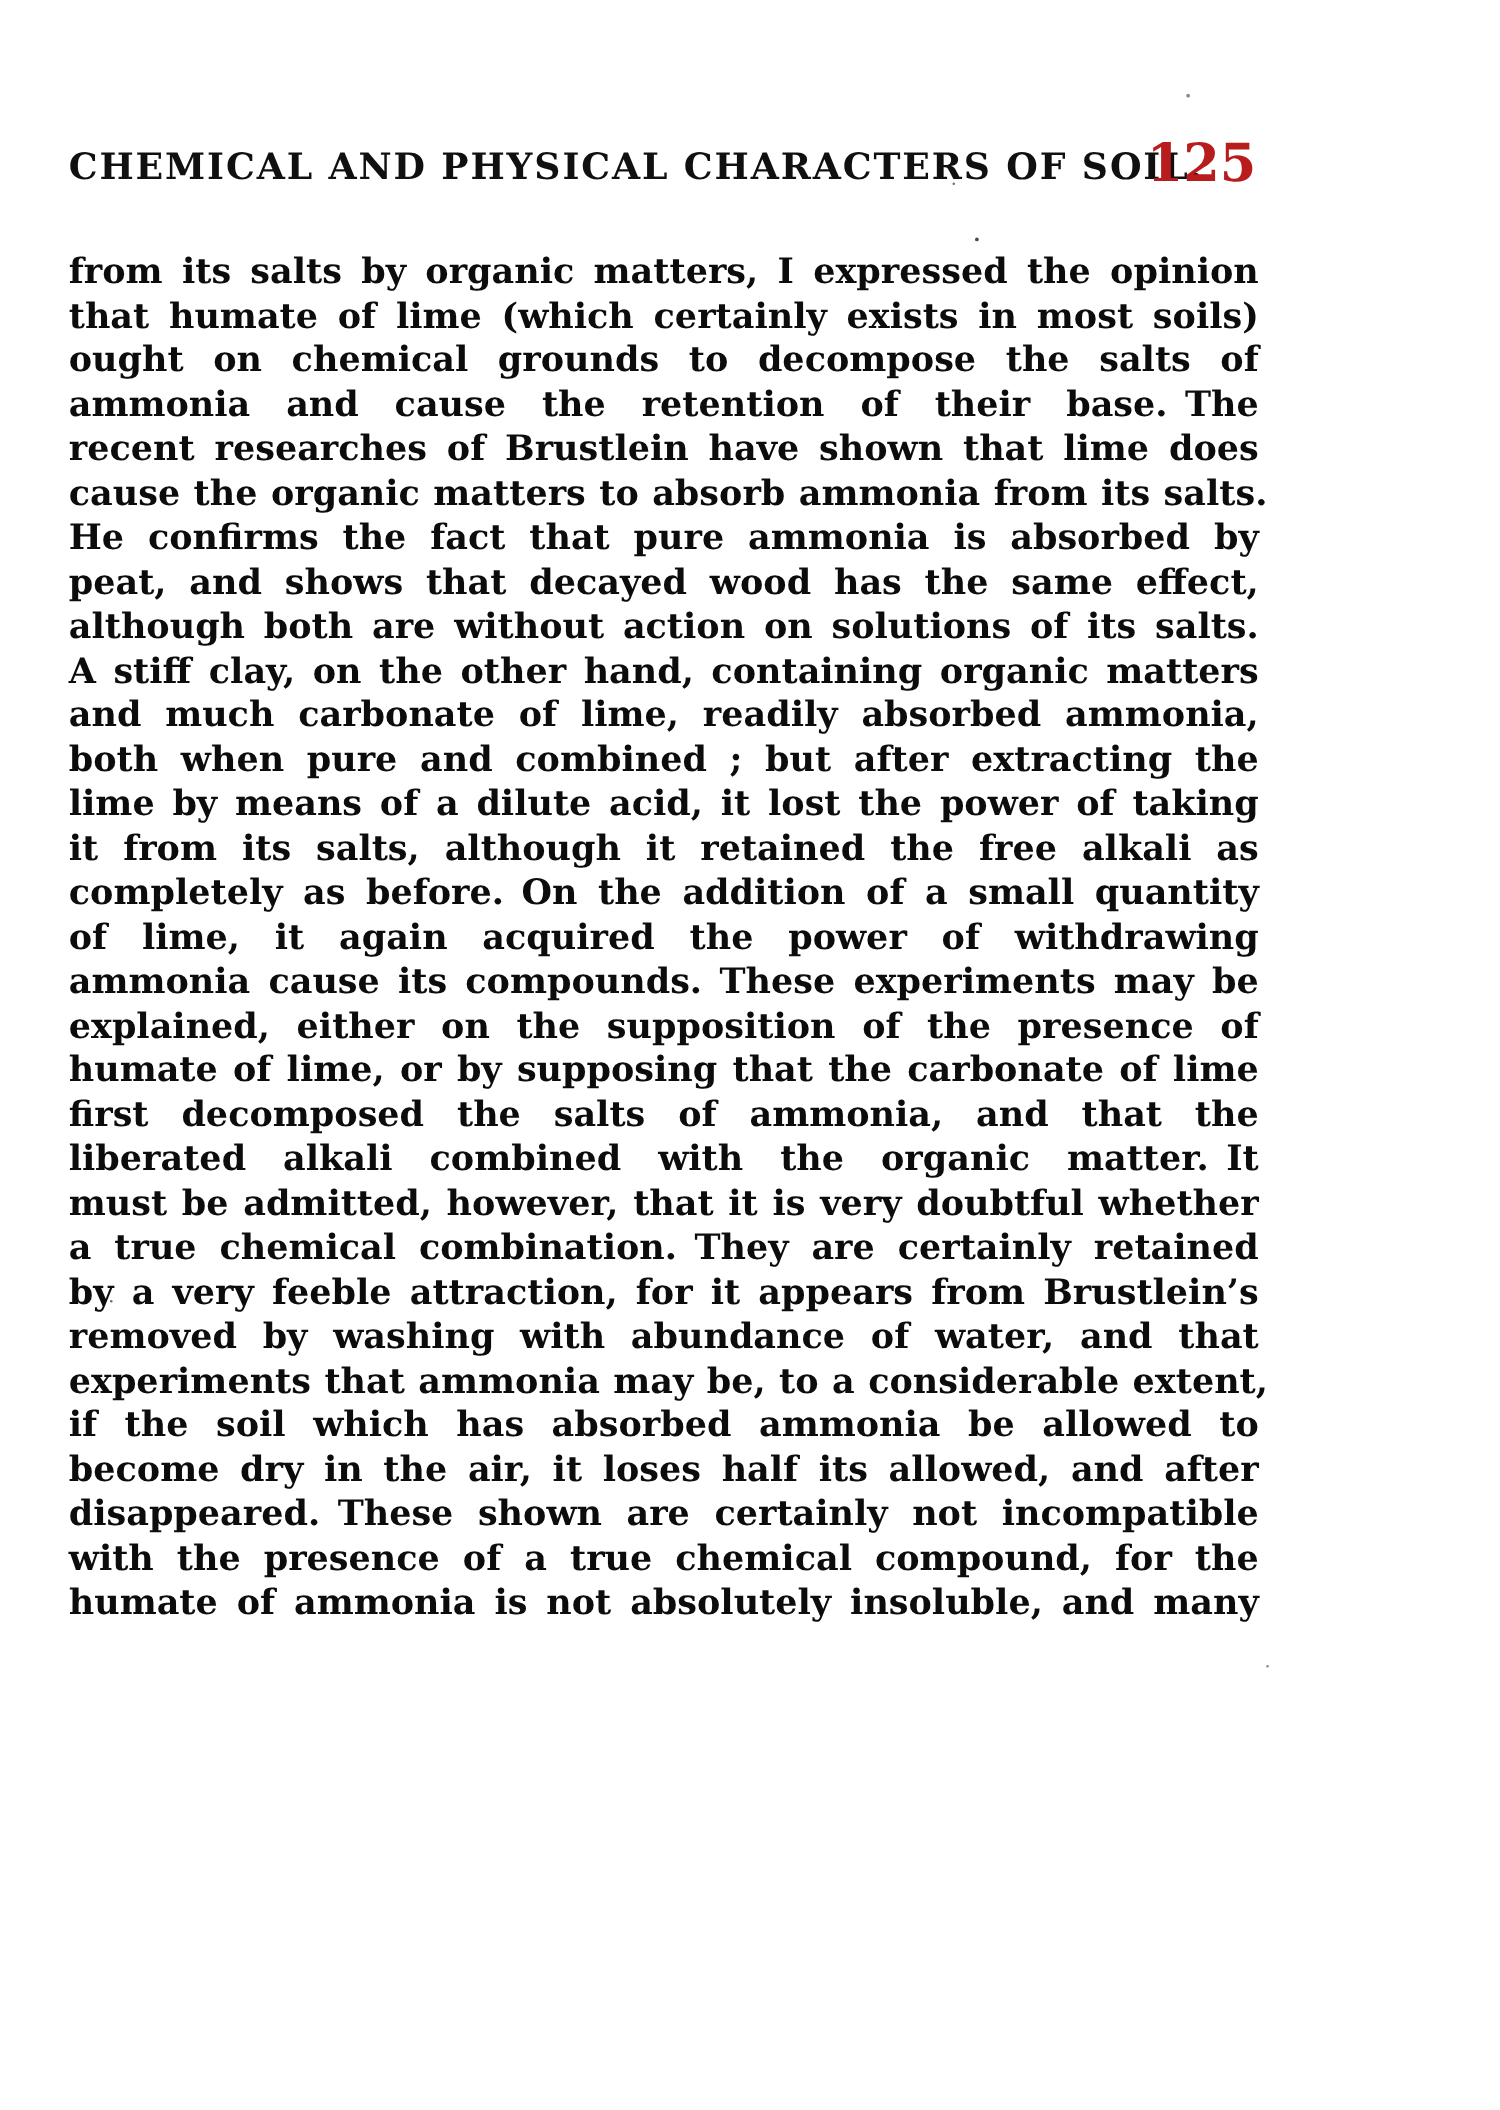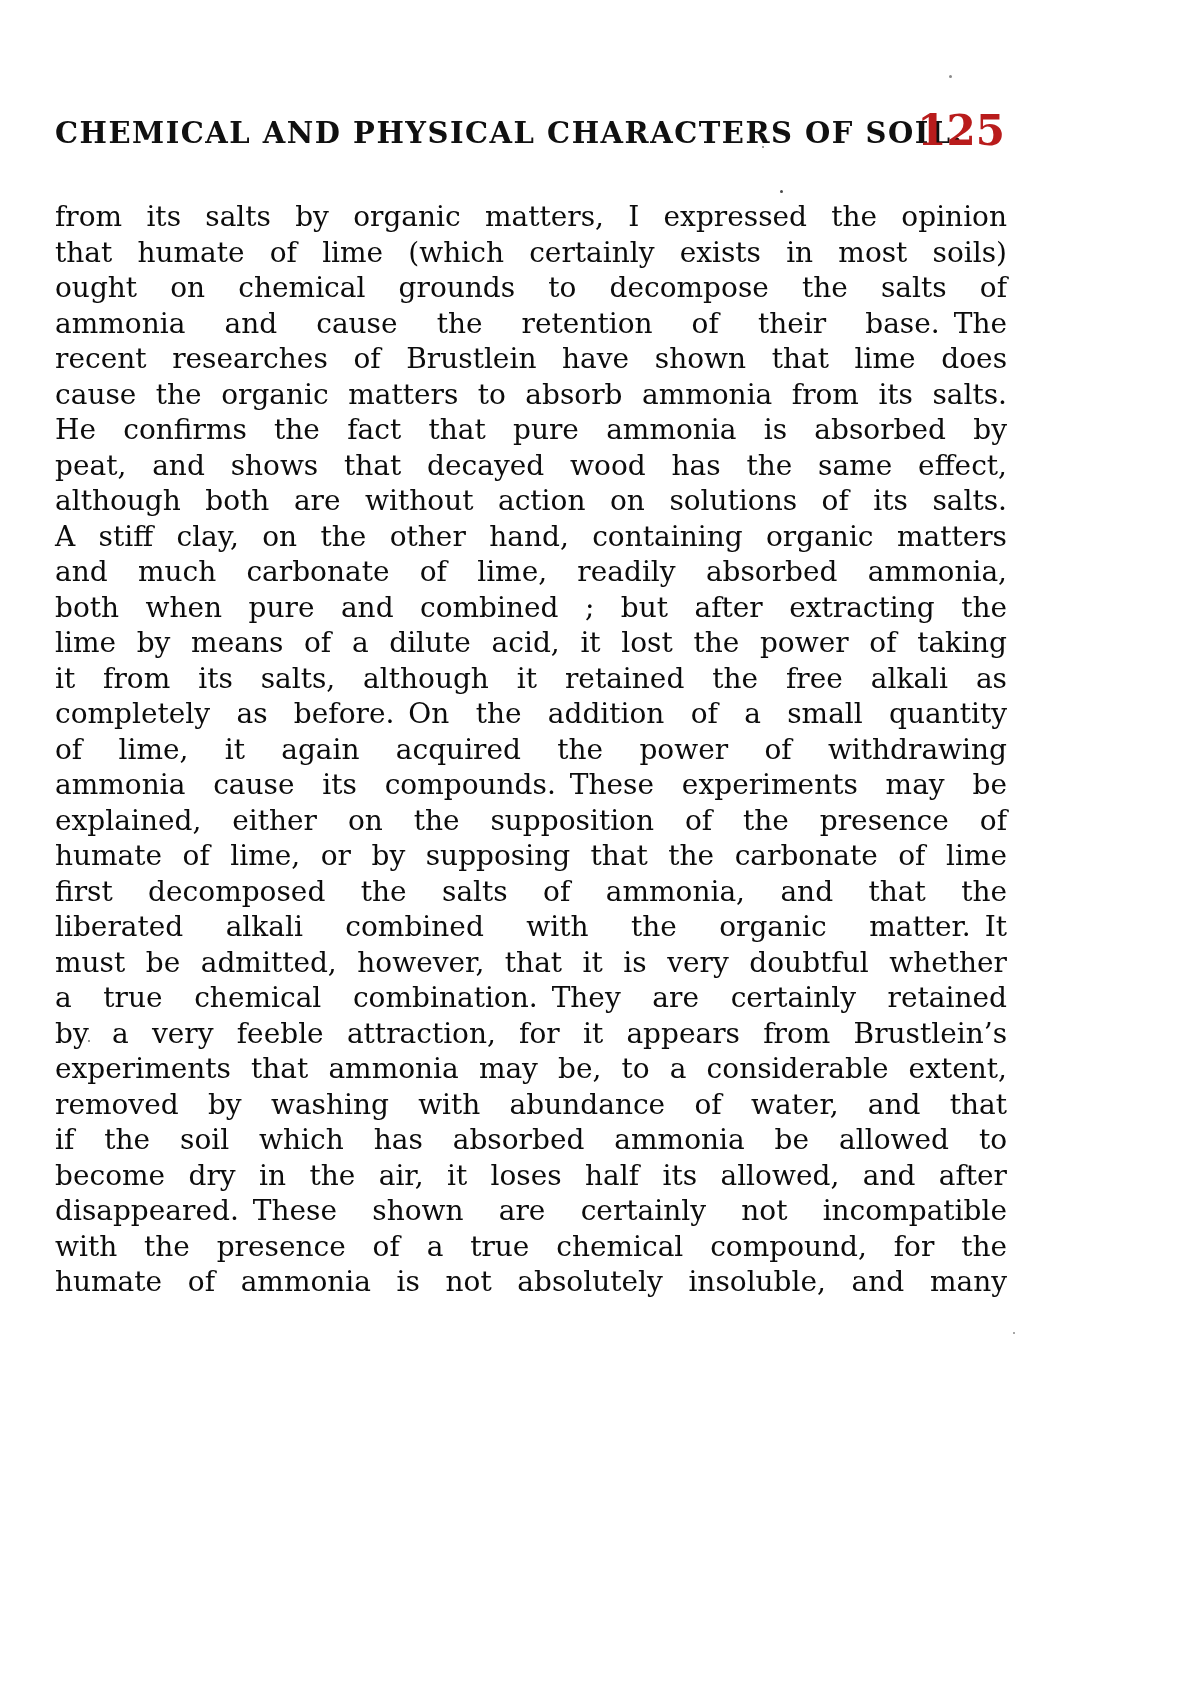--- a/index.html
+++ b/index.html
@@ -37,21 +37,21 @@
     position: absolute;
     left: 55px;
     top: 199px;
     width: 952px;
   }
   .line {
     width: 952px;
     height: 35.5px;
     line-height: 35.5px;
     font-size: 28px;
-    font-weight: 400;
+    font-weight: 700;
     text-align: justify;
     text-align-last: justify;
     white-space: nowrap;
     word-spacing: 1px;
     color: #0c0c0c;
   }
   
   .speck {
     position: absolute;
     border-radius: 50%;
@@ -90,22 +90,22 @@
       <div class="line">completely as before. On the addition of a small quantity</div>
       <div class="line">of lime, it again acquired the power of withdrawing</div>
       <div class="line">ammonia cause its compounds. These experiments may be</div>
       <div class="line">explained, either on the supposition of the presence of</div>
       <div class="line">humate of lime, or by supposing that the carbonate of lime</div>
       <div class="line">first decomposed the salts of ammonia, and that the</div>
       <div class="line">liberated alkali combined with the organic matter. It</div>
       <div class="line">must be admitted, however, that it is very doubtful whether</div>
       <div class="line">a true chemical combination. They are certainly retained</div>
       <div class="line">by a very feeble attraction, for it appears from Brustlein’s</div>
+      <div class="line">removed by washing with abundance of water, and that</div>
       <div class="line">experiments that ammonia may be, to a considerable extent,</div>
-      <div class="line">removed by washing with abundance of water, and that</div>
       <div class="line">if the soil which has absorbed ammonia be allowed to</div>
       <div class="line">become dry in the air, it loses half its allowed, and after</div>
       <div class="line">disappeared. These shown are certainly not incompatible</div>
       <div class="line">with the presence of a true chemical compound, for the</div>
       <div class="line">humate of ammonia is not absolutely insoluble, and many</div>
     </div>
 
   <span class="speck s1"></span>
   <span class="speck s2"></span>
   <span class="speck s3"></span>

